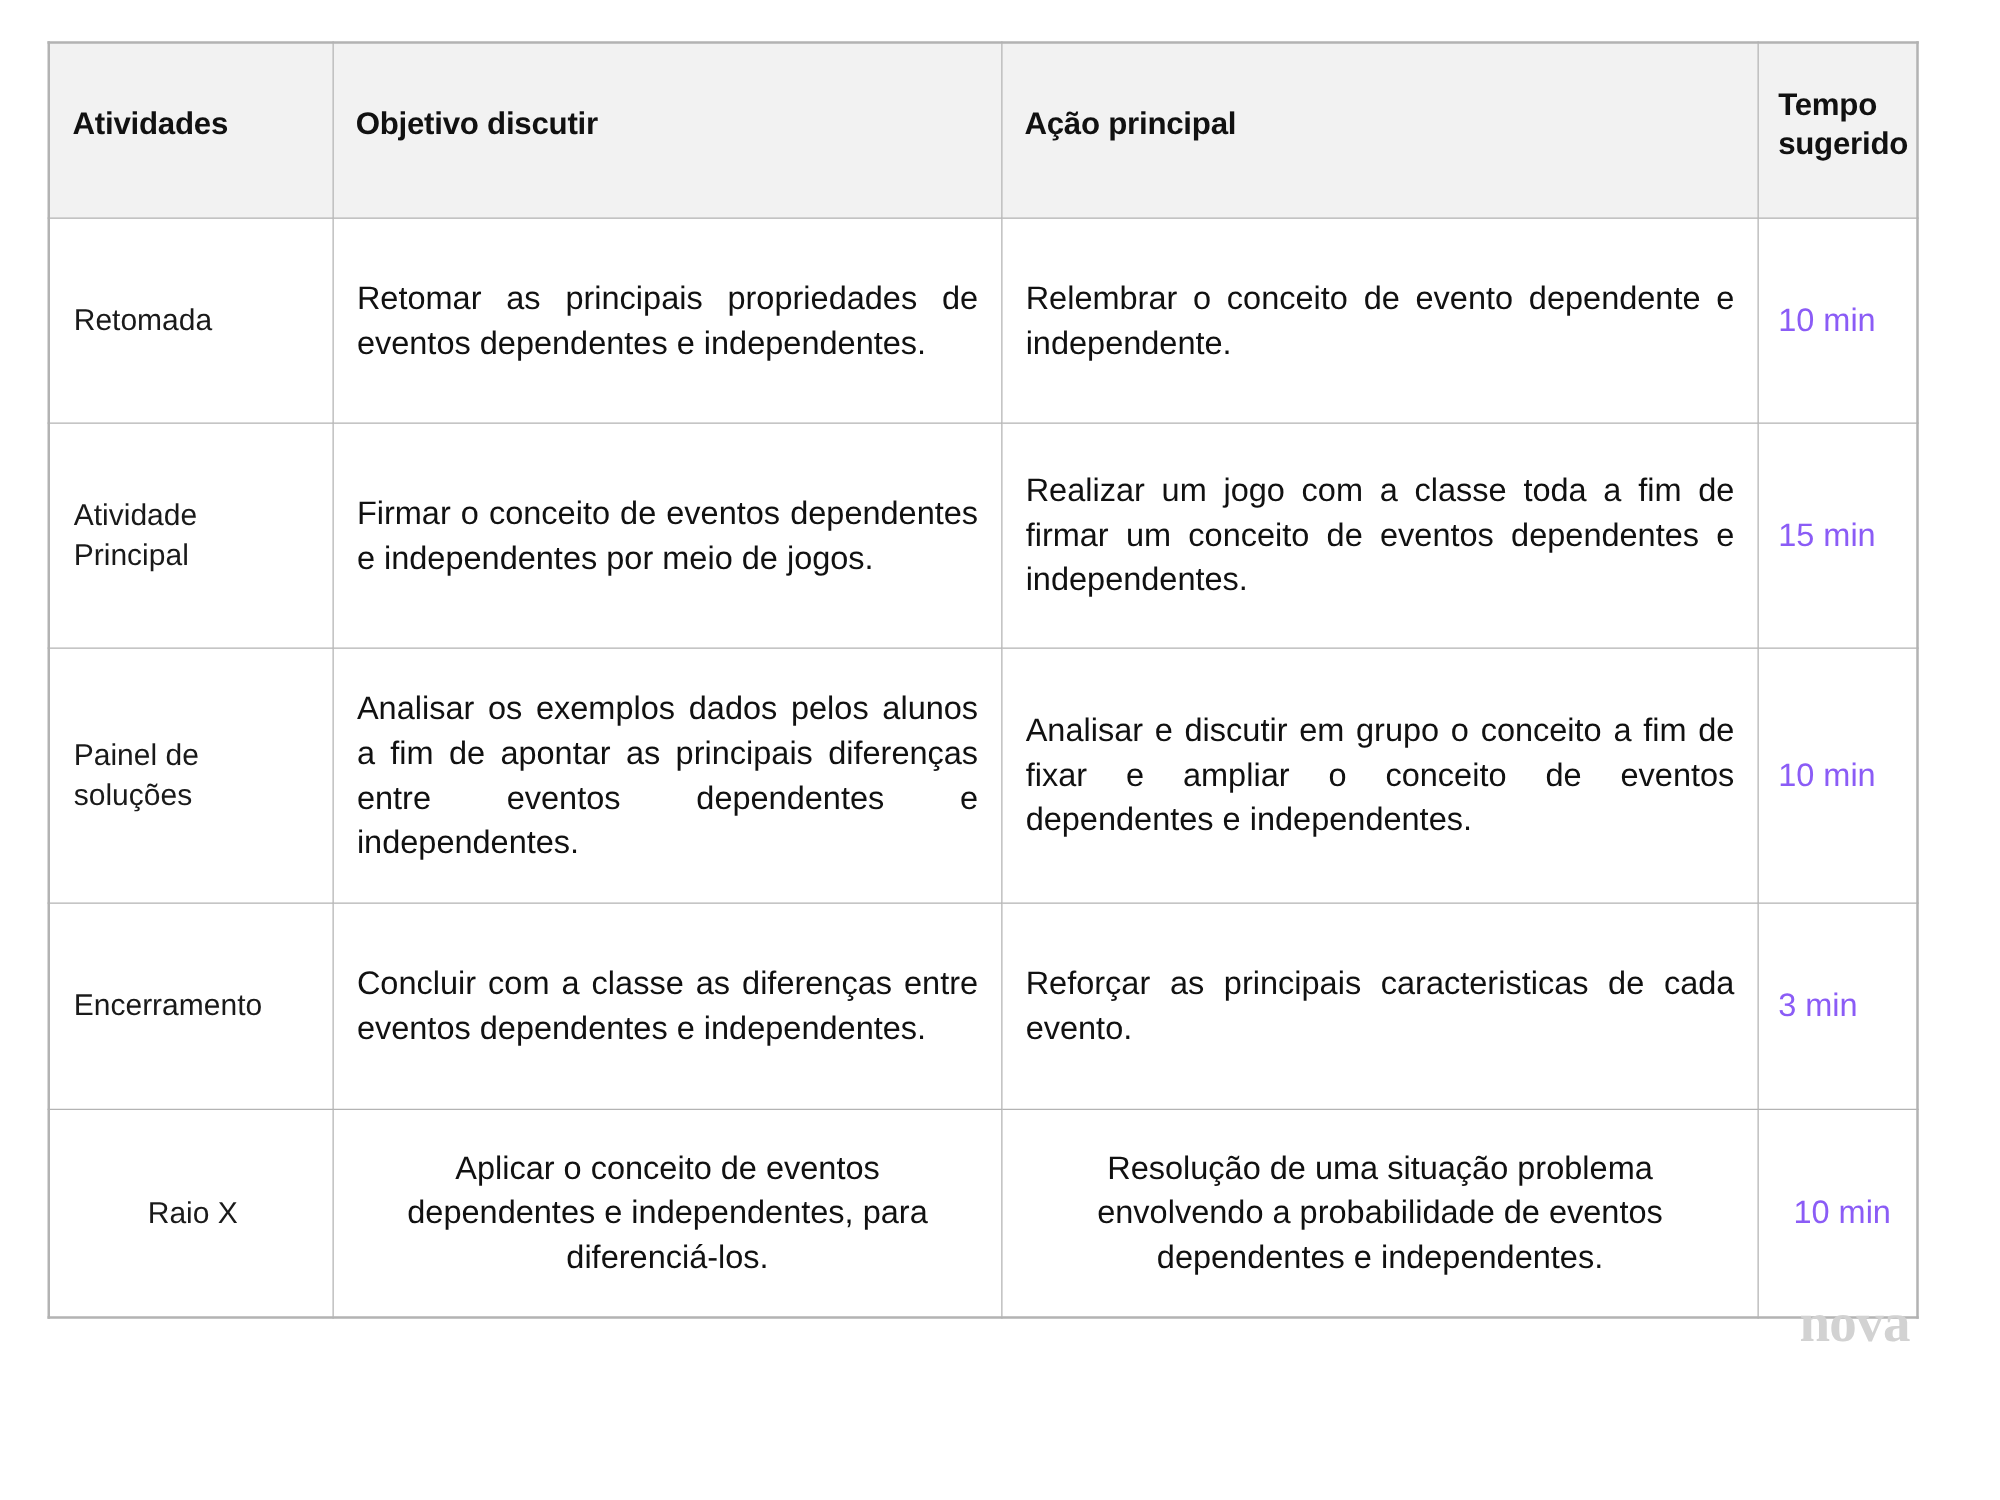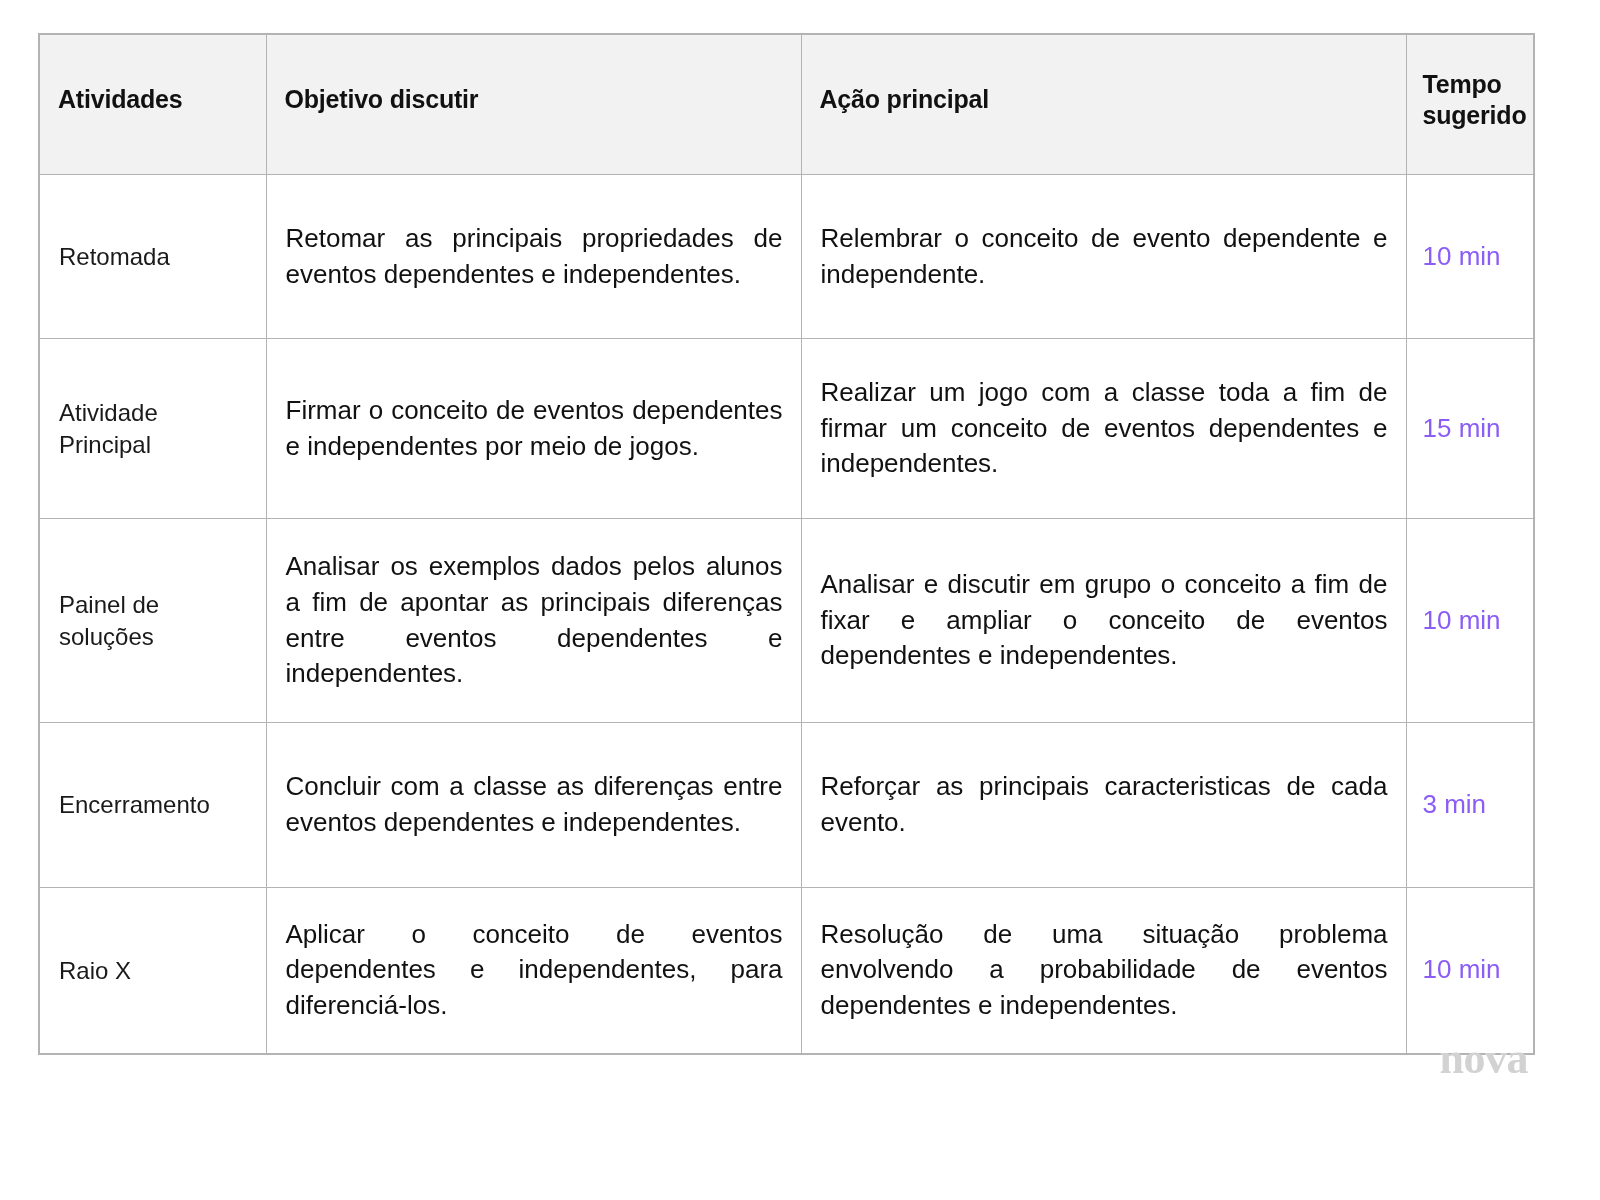--- a/index.html
+++ b/index.html
@@ -93,21 +93,21 @@
     line-height: 1.3;
     color: #8b5cf6;
     white-space: nowrap;
   }
 
   
   tr.row-0 td { height: 164px; }
   tr.row-1 td { height: 180px; }
   tr.row-2 td { height: 204px; }
   tr.row-3 td { height: 165px; }
-  tr.row-4 td { height: 166px; }
+  tr.row-4 td { height: 166px; text-align: center; }
 
   
   .brand {
     position: absolute;
     right: 72px;
     top: 1038px;
     width: 210px;
     text-align: right;
     font-family: "Liberation Serif", serif;
     font-weight: bold;

